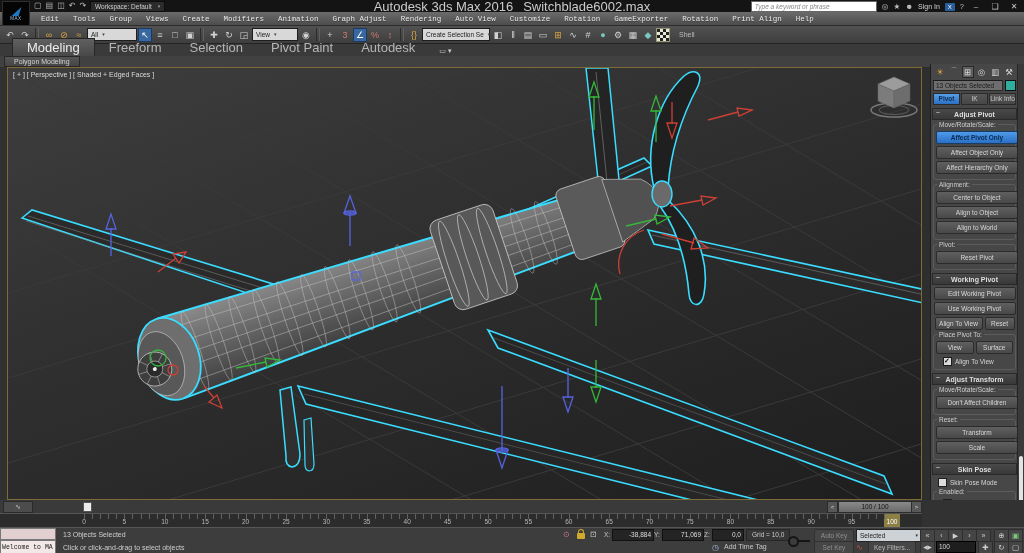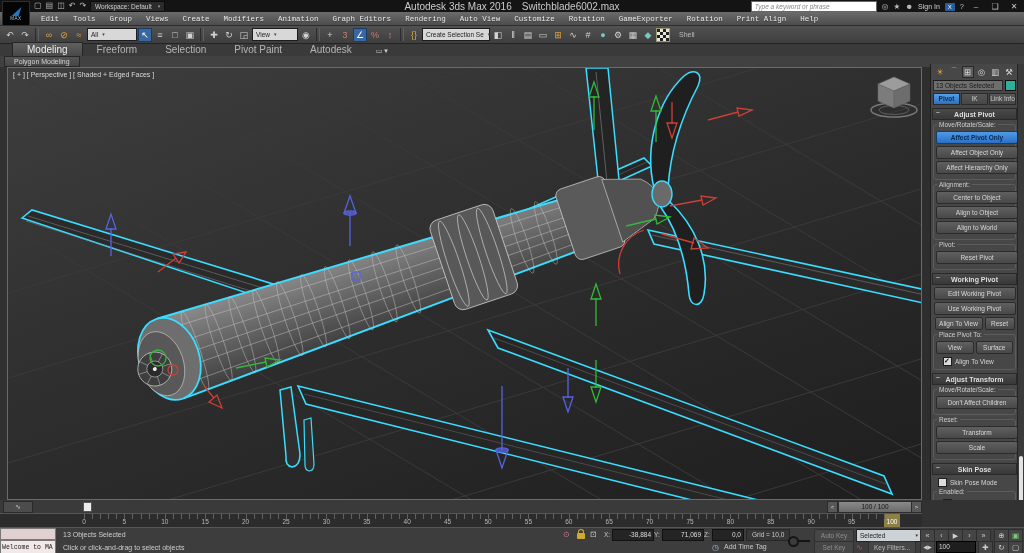--- a/index.html
+++ b/index.html
@@ -11,21 +11,21 @@
   .titlebar{left:0;top:0;width:1024px;height:12px;background:#141414;display:flex;align-items:center;}
   .maxlogo{position:absolute;left:2px;top:1px;width:26px;height:23px;background:#050505;border:1px solid #2e2e2e;z-index:5;
            display:flex;flex-direction:column;align-items:center;justify-content:center;}
   .maxlogo .swoosh{width:0;height:0;border-left:7px solid transparent;border-bottom:9px solid #1f7ac4;transform:skewX(-18deg);}
   .maxlogo .maxtxt{font-size:4.5px;color:#9fc7e8;letter-spacing:.5px;}
   .qat{display:flex;align-items:center;gap:4px;margin-left:34px;}
   .qicon{font-size:8px;color:#b9b9b9;line-height:10px;}
   .wsfield{background:#2b2b2b;border:1px solid #0c0c0c;color:#cfcfcf;font-size:6.5px;height:9px;line-height:9px;padding:0 4px;display:flex;gap:6px;align-items:center;}
   .wsfield::after{content:"▾";font-size:5px;color:#999;}
   .ttl{position:absolute;left:0;right:0;top:0;height:12px;display:flex;align-items:center;justify-content:center;gap:10px;pointer-events:none;}
-  .ttl span{font-size:10px;color:#cbcbcb;}
+  .ttl span{font-size:13px;color:#cbcbcb;}
   .tb-right{position:absolute;right:3px;top:1px;display:flex;align-items:center;gap:5px;}
   .searchbox{width:118px;height:9px;background:#fff;border:1px solid #666;font-style:italic;font-size:6.5px;color:#888;
              padding:0 3px;line-height:9px;overflow:hidden;white-space:nowrap;}
   .hicon{font-size:7.5px;color:#c2c2c2;}
   .signin{font-size:7px;color:#d5d5d5;}
   .xbadge{width:10px;height:8px;background:#2a5d9c;color:#fff;font-size:6px;text-align:center;line-height:8px;border-radius:1px;}
   .winbtn{font-size:8px;color:#c9c9c9;width:14px;text-align:center;}
 
   
   .menubar{left:0;top:12px;width:1024px;height:14px;background:linear-gradient(#6b6b6b,#4d4d4d);
@@ -40,21 +40,21 @@
   .ti.warm{color:#d9a441;} .ti.red{color:#cf7a6e;} .ti.teal{color:#79c7c2;}
   .tsep{width:2px;height:13px;border-left:1px solid #2c2c2c;border-right:1px solid #5f5f5f;margin:0 2px;}
   .tfield{background:#d8d8d8;color:#222;font-size:6.5px;height:11px;line-height:11px;padding:0 3px;border:1px solid #1d1d1d;
           display:flex;align-items:center;gap:4px;white-space:nowrap;}
   .tfield::after{content:"▾";font-size:5px;color:#444;}
   .checker{width:12px;height:12px;border:1px solid #997;background:repeating-conic-gradient(#e8e8d8 0% 25%, #222 0% 50%) 0 0/6px 6px;}
   .shell-lbl{font-size:7px;color:#bbb;margin-left:8px;}
 
   
   .ribbontabs{left:0;top:44px;width:1024px;height:12px;background:#3a3a3a;display:flex;align-items:flex-end;padding-left:12px;box-sizing:border-box;}
-  .rtab{font-size:10px;color:#b5b5b5;padding:1px 14px;}
+  .rtab{font-size:13px;color:#b5b5b5;padding:1px 14px;}
   .rtab.active{background:linear-gradient(#606060,#484848);color:#ececec;border:1px solid #262626;border-bottom:none;}
   .rtab-icon{font-size:7px;color:#cfcfcf;margin-left:10px;padding-bottom:1px;}
   .ribbonpanel{left:0;top:56px;width:1024px;height:11px;background:#414141;border-bottom:1px solid #181818;display:flex;align-items:center;}
   .rpanel-chip{margin-left:4px;background:linear-gradient(#555,#454545);border:1px solid #272727;color:#d2d2d2;font-size:7px;padding:0 9px;height:9px;line-height:9px;}
 
   
   .leftstrip{left:0;top:67px;width:7px;height:433px;background:#313131;border-right:1px solid #1c1c1c;}
   .viewport{left:7px;top:67px;width:915px;height:433px;box-sizing:border-box;border:1px solid #7d6c33;
             background:linear-gradient(160deg,#3e3e3e 0%,#303030 40%,#1e1e1e 100%);}
   .vplabel{position:absolute;left:5px;top:3px;font-size:7px;color:#dadada;z-index:3;}
@@ -177,21 +177,21 @@
 </div>
 
 <div class="abs menubar">
   <span class="menu-item">Edit</span>
   <span class="menu-item">Tools</span>
   <span class="menu-item">Group</span>
   <span class="menu-item">Views</span>
   <span class="menu-item">Create</span>
   <span class="menu-item">Modifiers</span>
   <span class="menu-item">Animation</span>
-  <span class="menu-item">Graph Editors</span>
+  <span class="menu-item">Graph Adjust</span>
   <span class="menu-item">Rendering</span>
   <span class="menu-item">Auto View</span>
   <span class="menu-item">Customize</span>
   <span class="menu-item">Rotation</span>
   <span class="menu-item">GameExporter</span>
   <span class="menu-item">Rotation</span>
   <span class="menu-item">Print Align</span>
   <span class="menu-item">Help</span>
 </div>
 

